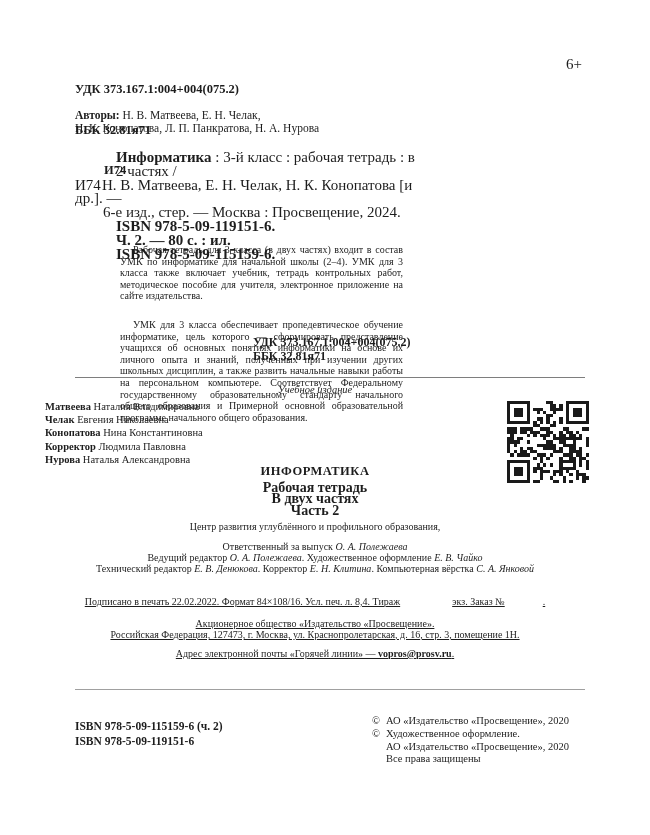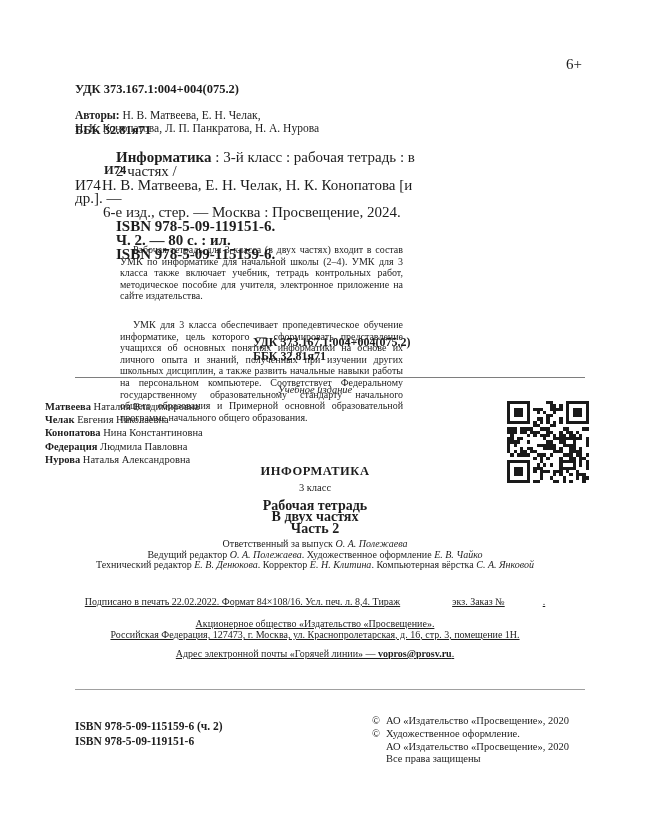--- a/index.html
+++ b/index.html
@@ -39,21 +39,21 @@
   .full-authors { position: absolute; left: 45px; top: 400px; width: 540px; text-align: left; font-size: 10.5px; line-height: 13.2px; }
 
   .qr { position: absolute; left: 507px; top: 401px; width: 82px; height: 82px; }
   .qr svg { width: 100%; height: 100%; display: block; }
 
   .center-col { position: absolute; left: 45px; top: 464px; width: 540px; text-align: center; }
   .book-title { font-weight: bold; font-size: 12.5px; line-height: 14px; letter-spacing: 0.5px; margin-bottom: 4px; }
   .grade { font-size: 10.5px; line-height: 12px; margin-bottom: 6px; }
   .sub { font-weight: bold; font-size: 14px; line-height: 11.3px; }
   .info { font-size: 10px; line-height: 11.5px; margin-top: 5px; }
-  .staff { font-size: 10px; line-height: 10.7px; margin-top: 1px; }
+  .staff { font-size: 10px; line-height: 10.7px; margin-top: 10px; }
 
   .imprint { position: absolute; left: 45px; top: 596px; width: 540px; text-align: center; font-size: 10px; line-height: 11.5px; text-decoration: underline; }
   .print-line { margin-bottom: 10px; }
   .gap1 { display: inline-block; width: 52px; }
   .gap2 { display: inline-block; width: 38px; }
   .hotline { margin-top: 7.5px; }
 
   .isbn-block { position: absolute; left: 75px; top: 719px; font-weight: bold; font-size: 11.5px; line-height: 15px; }
   .copyright-block { position: absolute; left: 372px; top: 715px; font-size: 10.5px; line-height: 12.8px; }
   .copyright-block .sym { display: inline-block; width: 14px; }
@@ -96,37 +96,37 @@
   </div>
 
   <div class="rule-top"></div>
 
   <div class="edition-type">Учебное издание</div>
 
   <div class="full-authors">
     <div><span class="b">Матвеева</span><span> Наталия Владимировна</span></div>
     <div><span class="b">Челак</span><span> Евгения Николаевна</span></div>
     <div><span class="b">Конопатова</span><span> Нина Константиновна</span></div>
-    <div><span class="b">Федерация</span><span> Людмила Павловна</span></div>
+    <div><span class="b">Корректор</span><span> Людмила Павловна</span></div>
     <div><span class="b">Нурова</span><span> Наталья Александровна</span></div>
   </div>
 
   <div class="qr">
       <svg viewBox="0 0 25 25" shape-rendering="crispEdges">
         <path d="M0 0h1v1h-1zM1 0h1v1h-1zM2 0h1v1h-1zM3 0h1v1h-1zM4 0h1v1h-1zM5 0h1v1h-1zM6 0h1v1h-1zM0 1h1v1h-1zM6 1h1v1h-1zM0 2h1v1h-1zM2 2h1v1h-1zM3 2h1v1h-1zM4 2h1v1h-1zM6 2h1v1h-1zM0 3h1v1h-1zM2 3h1v1h-1zM3 3h1v1h-1zM4 3h1v1h-1zM6 3h1v1h-1zM0 4h1v1h-1zM2 4h1v1h-1zM3 4h1v1h-1zM4 4h1v1h-1zM6 4h1v1h-1zM0 5h1v1h-1zM6 5h1v1h-1zM0 6h1v1h-1zM1 6h1v1h-1zM2 6h1v1h-1zM3 6h1v1h-1zM4 6h1v1h-1zM5 6h1v1h-1zM6 6h1v1h-1zM18 0h1v1h-1zM19 0h1v1h-1zM20 0h1v1h-1zM21 0h1v1h-1zM22 0h1v1h-1zM23 0h1v1h-1zM24 0h1v1h-1zM18 1h1v1h-1zM24 1h1v1h-1zM18 2h1v1h-1zM20 2h1v1h-1zM21 2h1v1h-1zM22 2h1v1h-1zM24 2h1v1h-1zM18 3h1v1h-1zM20 3h1v1h-1zM21 3h1v1h-1zM22 3h1v1h-1zM24 3h1v1h-1zM18 4h1v1h-1zM20 4h1v1h-1zM21 4h1v1h-1zM22 4h1v1h-1zM24 4h1v1h-1zM18 5h1v1h-1zM24 5h1v1h-1zM18 6h1v1h-1zM19 6h1v1h-1zM20 6h1v1h-1zM21 6h1v1h-1zM22 6h1v1h-1zM23 6h1v1h-1zM24 6h1v1h-1zM0 18h1v1h-1zM1 18h1v1h-1zM2 18h1v1h-1zM3 18h1v1h-1zM4 18h1v1h-1zM5 18h1v1h-1zM6 18h1v1h-1zM0 19h1v1h-1zM6 19h1v1h-1zM0 20h1v1h-1zM2 20h1v1h-1zM3 20h1v1h-1zM4 20h1v1h-1zM6 20h1v1h-1zM0 21h1v1h-1zM2 21h1v1h-1zM3 21h1v1h-1zM4 21h1v1h-1zM6 21h1v1h-1zM0 22h1v1h-1zM2 22h1v1h-1zM3 22h1v1h-1zM4 22h1v1h-1zM6 22h1v1h-1zM0 23h1v1h-1zM6 23h1v1h-1zM0 24h1v1h-1zM1 24h1v1h-1zM2 24h1v1h-1zM3 24h1v1h-1zM4 24h1v1h-1zM5 24h1v1h-1zM6 24h1v1h-1zM12 0h1v1h-1zM13 0h1v1h-1zM13 1h1v1h-1zM14 1h1v1h-1zM16 1h1v1h-1zM8 2h1v1h-1zM9 2h1v1h-1zM10 2h1v1h-1zM13 2h1v1h-1zM14 2h1v1h-1zM15 2h1v1h-1zM16 2h1v1h-1zM9 3h1v1h-1zM11 3h1v1h-1zM14 3h1v1h-1zM12 4h1v1h-1zM13 4h1v1h-1zM9 5h1v1h-1zM10 5h1v1h-1zM12 5h1v1h-1zM16 5h1v1h-1zM8 6h1v1h-1zM10 6h1v1h-1zM12 6h1v1h-1zM14 6h1v1h-1zM16 6h1v1h-1zM8 7h1v1h-1zM9 7h1v1h-1zM13 7h1v1h-1zM14 7h1v1h-1zM0 8h1v1h-1zM1 8h1v1h-1zM2 8h1v1h-1zM4 8h1v1h-1zM5 8h1v1h-1zM6 8h1v1h-1zM7 8h1v1h-1zM10 8h1v1h-1zM11 8h1v1h-1zM12 8h1v1h-1zM17 8h1v1h-1zM18 8h1v1h-1zM23 8h1v1h-1zM24 8h1v1h-1zM0 9h1v1h-1zM1 9h1v1h-1zM2 9h1v1h-1zM4 9h1v1h-1zM5 9h1v1h-1zM7 9h1v1h-1zM8 9h1v1h-1zM9 9h1v1h-1zM12 9h1v1h-1zM13 9h1v1h-1zM16 9h1v1h-1zM18 9h1v1h-1zM19 9h1v1h-1zM21 9h1v1h-1zM1 10h1v1h-1zM6 10h1v1h-1zM8 10h1v1h-1zM10 10h1v1h-1zM11 10h1v1h-1zM12 10h1v1h-1zM14 10h1v1h-1zM16 10h1v1h-1zM17 10h1v1h-1zM19 10h1v1h-1zM20 10h1v1h-1zM22 10h1v1h-1zM0 11h1v1h-1zM1 11h1v1h-1zM3 11h1v1h-1zM4 11h1v1h-1zM11 11h1v1h-1zM14 11h1v1h-1zM15 11h1v1h-1zM16 11h1v1h-1zM17 11h1v1h-1zM18 11h1v1h-1zM19 11h1v1h-1zM20 11h1v1h-1zM21 11h1v1h-1zM22 11h1v1h-1zM24 11h1v1h-1zM0 12h1v1h-1zM1 12h1v1h-1zM2 12h1v1h-1zM3 12h1v1h-1zM6 12h1v1h-1zM12 12h1v1h-1zM13 12h1v1h-1zM16 12h1v1h-1zM17 12h1v1h-1zM20 12h1v1h-1zM24 12h1v1h-1zM0 13h1v1h-1zM2 13h1v1h-1zM9 13h1v1h-1zM10 13h1v1h-1zM11 13h1v1h-1zM12 13h1v1h-1zM13 13h1v1h-1zM14 13h1v1h-1zM17 13h1v1h-1zM18 13h1v1h-1zM19 13h1v1h-1zM20 13h1v1h-1zM24 13h1v1h-1zM0 14h1v1h-1zM4 14h1v1h-1zM6 14h1v1h-1zM7 14h1v1h-1zM11 14h1v1h-1zM12 14h1v1h-1zM13 14h1v1h-1zM14 14h1v1h-1zM16 14h1v1h-1zM19 14h1v1h-1zM20 14h1v1h-1zM22 14h1v1h-1zM0 15h1v1h-1zM2 15h1v1h-1zM4 15h1v1h-1zM5 15h1v1h-1zM7 15h1v1h-1zM8 15h1v1h-1zM14 15h1v1h-1zM15 15h1v1h-1zM16 15h1v1h-1zM19 15h1v1h-1zM20 15h1v1h-1zM21 15h1v1h-1zM22 15h1v1h-1zM1 16h1v1h-1zM3 16h1v1h-1zM4 16h1v1h-1zM5 16h1v1h-1zM6 16h1v1h-1zM9 16h1v1h-1zM10 16h1v1h-1zM11 16h1v1h-1zM13 16h1v1h-1zM17 16h1v1h-1zM18 16h1v1h-1zM19 16h1v1h-1zM21 16h1v1h-1zM22 16h1v1h-1zM24 16h1v1h-1zM8 17h1v1h-1zM10 17h1v1h-1zM12 17h1v1h-1zM16 17h1v1h-1zM19 17h1v1h-1zM20 17h1v1h-1zM22 17h1v1h-1zM23 17h1v1h-1zM10 18h1v1h-1zM16 18h1v1h-1zM17 18h1v1h-1zM18 18h1v1h-1zM19 18h1v1h-1zM20 18h1v1h-1zM22 18h1v1h-1zM24 18h1v1h-1zM9 19h1v1h-1zM11 19h1v1h-1zM13 19h1v1h-1zM16 19h1v1h-1zM20 19h1v1h-1zM22 19h1v1h-1zM24 19h1v1h-1zM8 20h1v1h-1zM9 20h1v1h-1zM10 20h1v1h-1zM16 20h1v1h-1zM17 20h1v1h-1zM18 20h1v1h-1zM19 20h1v1h-1zM20 20h1v1h-1zM24 20h1v1h-1zM8 21h1v1h-1zM10 21h1v1h-1zM11 21h1v1h-1zM12 21h1v1h-1zM14 21h1v1h-1zM15 21h1v1h-1zM16 21h1v1h-1zM18 21h1v1h-1zM21 21h1v1h-1zM10 22h1v1h-1zM14 22h1v1h-1zM16 22h1v1h-1zM19 22h1v1h-1zM21 22h1v1h-1zM22 22h1v1h-1zM23 22h1v1h-1zM10 23h1v1h-1zM13 23h1v1h-1zM17 23h1v1h-1zM21 23h1v1h-1zM23 23h1v1h-1zM24 23h1v1h-1zM8 24h1v1h-1zM9 24h1v1h-1zM14 24h1v1h-1zM15 24h1v1h-1zM17 24h1v1h-1zM19 24h1v1h-1zM23 24h1v1h-1z" fill="#1a1a1a"></path>
       </svg>
     </div>
 
   <div class="center-col">
     <div class="book-title">ИНФОРМАТИКА</div>
-    <div class="grade">3 класс</div>
     <div class="sub">Рабочая тетрадь</div>
     <div class="sub">В двух частях</div>
     <div class="sub">Часть 2</div>
     <div class="info">
+      <div>Центр развития углублённого и профильного образования,</div>
     </div>
     <div class="staff">
       <div><span>Ответственный за выпуск </span><span class="i">О. А. Полежаева</span></div>
       <div><span>Ведущий редактор </span><span class="i">О. А. Полежаева</span><span>. Художественное оформление </span><span class="i">Е. В. Чайко</span></div>
       <div><span>Технический редактор </span><span class="i">Е. В. Денюкова</span><span>. Корректор </span><span class="i">Е. Н. Клитина</span><span>. Компьютерная вёрстка </span><span class="i">С. А. Янковой</span></div>
     </div>
   </div>
 
   <div class="imprint">
     <div class="print-line"><span>Подписано в печать 22.02.2022. Формат 84×108/16. Усл. печ. л. 8,4. Тираж</span><span class="gap1"></span><span>экз. Заказ №</span><span class="gap2"></span><span>.</span></div>

